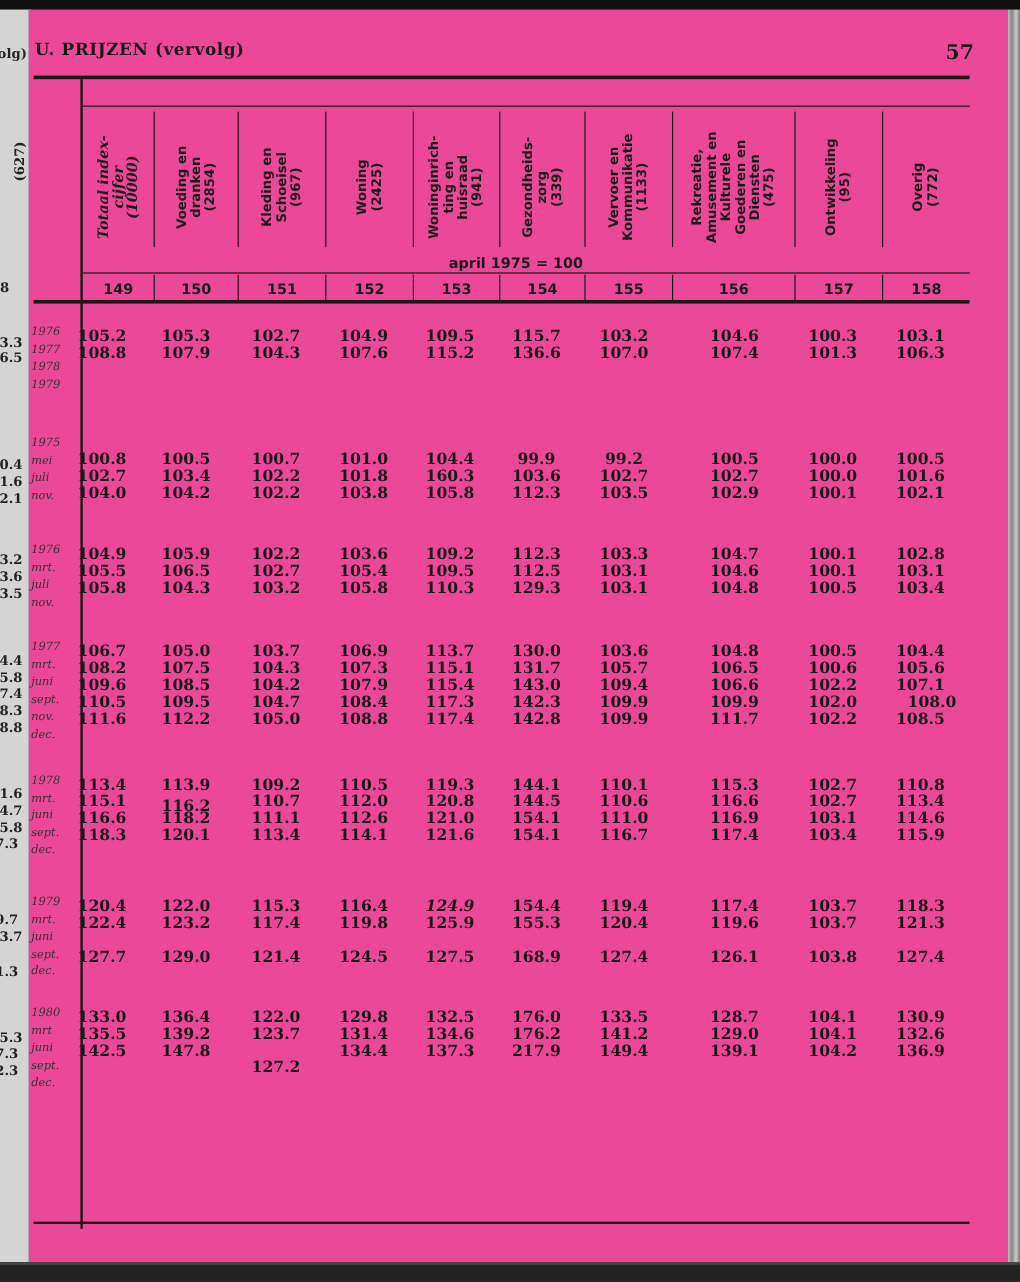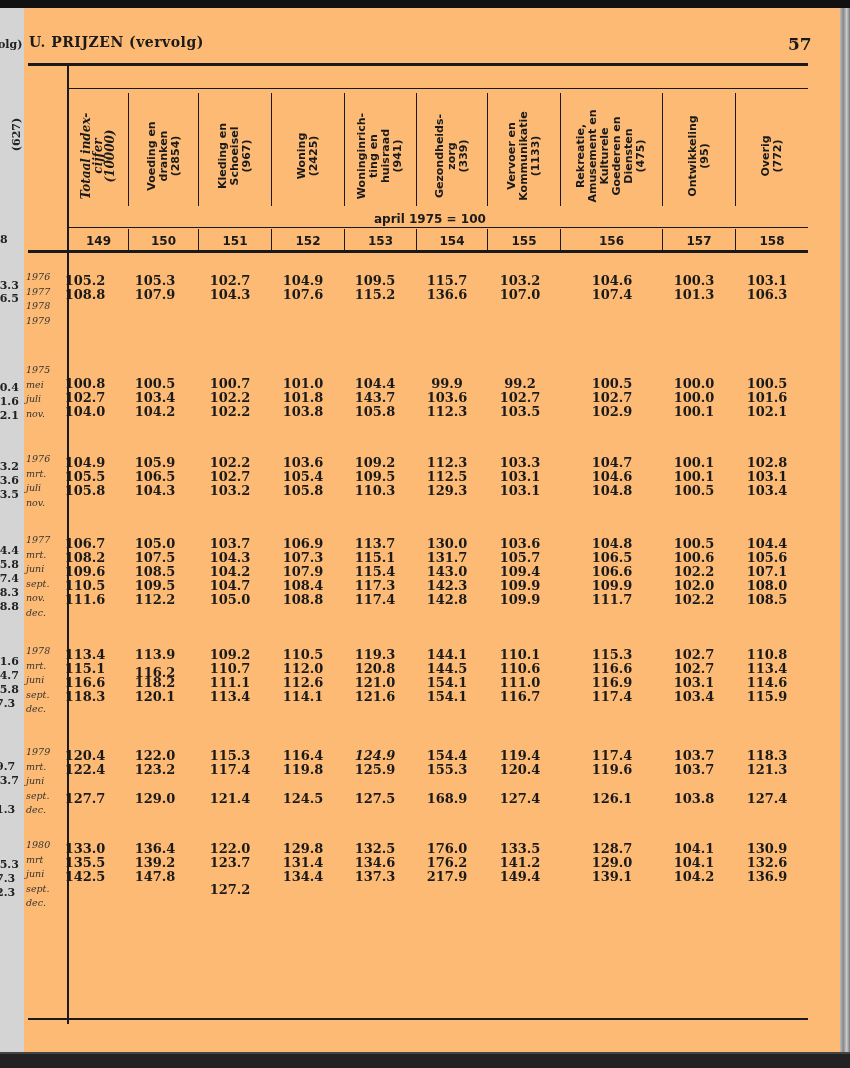--- a/index.html
+++ b/index.html
@@ -1,21 +1,21 @@
 <!DOCTYPE html>
 <html><head>
 <meta charset="utf-8">
 <style>
   html,body{margin:0;padding:0;}
   body{width:850px;height:1068px;background:#1a1a1a;position:relative;overflow:hidden;font-family:"DejaVu Serif",serif;}
   .topbar{position:absolute;left:0;top:0;width:850px;height:8px;background:#111;}
   .bottombar{position:absolute;left:0;bottom:0;width:850px;height:14px;background:#222;border-top:2px solid #444;}
   .prevpage{position:absolute;left:0;top:8px;width:24px;height:1044px;background:#d4d4d4;border-right:2px solid #555;overflow:hidden;}
   .prevpage .pl{position:absolute;font-size:11px;font-weight:bold;color:#222;font-family:"DejaVu Serif",serif;}
-  .page{position:absolute;left:24px;top:8px;width:816px;height:1046px;background:#fdba74;}
+  .page{position:absolute;left:24px;top:8px;width:816px;height:1046px;background:#ec4899;}
   .rightedge{position:absolute;right:0;top:8px;width:10px;height:1046px;background:linear-gradient(90deg,#bbb,#888,#ccc,#777);}
   .runhead{position:absolute;left:5px;top:26px;font-size:14px;font-weight:bold;color:#1a1a1a;letter-spacing:0.5px;}
   .pagenum{position:absolute;left:764px;top:26px;font-size:17px;font-weight:bold;color:#1a1a1a;}
   .hline{position:absolute;background:#1a1a1a;}
   .vline{position:absolute;background:#1a1a1a;}
   .tabletitle{position:absolute;left:44px;top:58px;width:740px;text-align:center;font-family:"DejaVu Sans",sans-serif;font-weight:bold;font-size:12.5px;color:#1a1a1a;}
   .colhead{position:absolute;top:83px;height:130px;display:flex;align-items:center;justify-content:center;}
   .colhead .rot{transform:rotate(-90deg);white-space:pre;text-align:center;font-family:"DejaVu Sans",sans-serif;font-weight:bold;font-size:11px;line-height:12px;color:#1a1a1a;}
   .colhead .rot.italic{font-family:"DejaVu Serif",serif;font-style:italic;font-size:12px;}
   .baseline{position:absolute;left:350px;top:204px;font-family:"DejaVu Sans",sans-serif;font-weight:bold;font-size:12px;color:#1a1a1a;}
@@ -195,21 +195,21 @@
       <div class="cell" style="left: 321px; width: 60px; top: 369px;">104.4</div>
       <div class="cell" style="left: 393px; width: 60px; top: 369px;">99.9</div>
       <div class="cell" style="left: 466px; width: 60px; top: 369px;">99.2</div>
       <div class="cell" style="left: 558px; width: 60px; top: 369px;">100.5</div>
       <div class="cell" style="left: 640px; width: 60px; top: 369px;">100.0</div>
       <div class="cell" style="left: 713px; width: 60px; top: 369px;">100.5</div>
       <div class="cell" style="left: 31px; width: 60px; top: 383px;">102.7</div>
       <div class="cell" style="left: 101px; width: 60px; top: 383px;">103.4</div>
       <div class="cell" style="left: 176px; width: 60px; top: 383px;">102.2</div>
       <div class="cell" style="left: 249px; width: 60px; top: 383px;">101.8</div>
-      <div class="cell" style="left: 321px; width: 60px; top: 383px;">143.7</div>
+      <div class="cell" style="left: 321px; width: 60px; top: 383px;">160.3</div>
       <div class="cell" style="left: 393px; width: 60px; top: 383px;">103.6</div>
       <div class="cell" style="left: 466px; width: 60px; top: 383px;">102.7</div>
       <div class="cell" style="left: 558px; width: 60px; top: 383px;">102.7</div>
       <div class="cell" style="left: 640px; width: 60px; top: 383px;">100.0</div>
       <div class="cell" style="left: 713px; width: 60px; top: 383px;">101.6</div>
       <div class="cell" style="left: 31px; width: 60px; top: 397px;">104.0</div>
       <div class="cell" style="left: 101px; width: 60px; top: 397px;">104.2</div>
       <div class="cell" style="left: 176px; width: 60px; top: 397px;">102.2</div>
       <div class="cell" style="left: 249px; width: 60px; top: 397px;">103.8</div>
       <div class="cell" style="left: 321px; width: 60px; top: 397px;">105.8</div>
@@ -290,21 +290,21 @@
       <div class="cell" style="left: 713px; width: 60px; top: 557px;">107.1</div>
       <div class="cell" style="left: 31px; width: 60px; top: 571px;">110.5</div>
       <div class="cell" style="left: 101px; width: 60px; top: 571px;">109.5</div>
       <div class="cell" style="left: 176px; width: 60px; top: 571px;">104.7</div>
       <div class="cell" style="left: 249px; width: 60px; top: 571px;">108.4</div>
       <div class="cell" style="left: 321px; width: 60px; top: 571px;">117.3</div>
       <div class="cell" style="left: 393px; width: 60px; top: 571px;">142.3</div>
       <div class="cell" style="left: 466px; width: 60px; top: 571px;">109.9</div>
       <div class="cell" style="left: 558px; width: 60px; top: 571px;">109.9</div>
       <div class="cell" style="left: 640px; width: 60px; top: 571px;">102.0</div>
-      <div class="cell" style="left: 713px; width: 60px; top: 571px;">108.0</div>
+      <div class="cell" style="left: 713px; width: 60px; top: 571px; text-align: right;">108.0</div>
       <div class="cell" style="left: 31px; width: 60px; top: 585px;">111.6</div>
       <div class="cell" style="left: 101px; width: 60px; top: 585px;">112.2</div>
       <div class="cell" style="left: 176px; width: 60px; top: 585px;">105.0</div>
       <div class="cell" style="left: 249px; width: 60px; top: 585px;">108.8</div>
       <div class="cell" style="left: 321px; width: 60px; top: 585px;">117.4</div>
       <div class="cell" style="left: 393px; width: 60px; top: 585px;">142.8</div>
       <div class="cell" style="left: 466px; width: 60px; top: 585px;">109.9</div>
       <div class="cell" style="left: 558px; width: 60px; top: 585px;">111.7</div>
       <div class="cell" style="left: 640px; width: 60px; top: 585px;">102.2</div>
       <div class="cell" style="left: 713px; width: 60px; top: 585px;">108.5</div>

